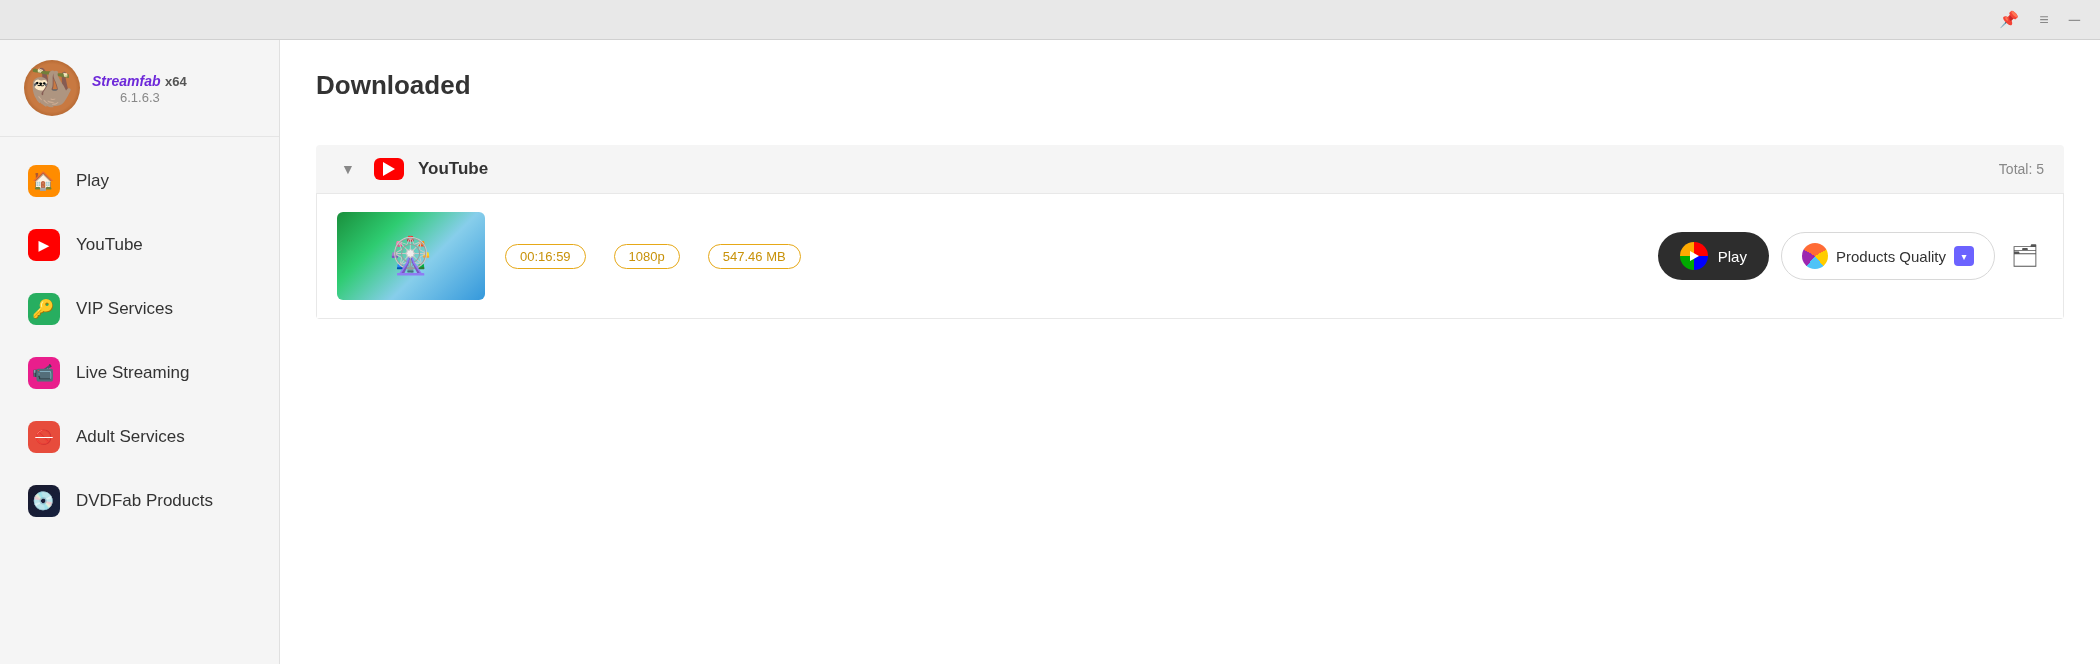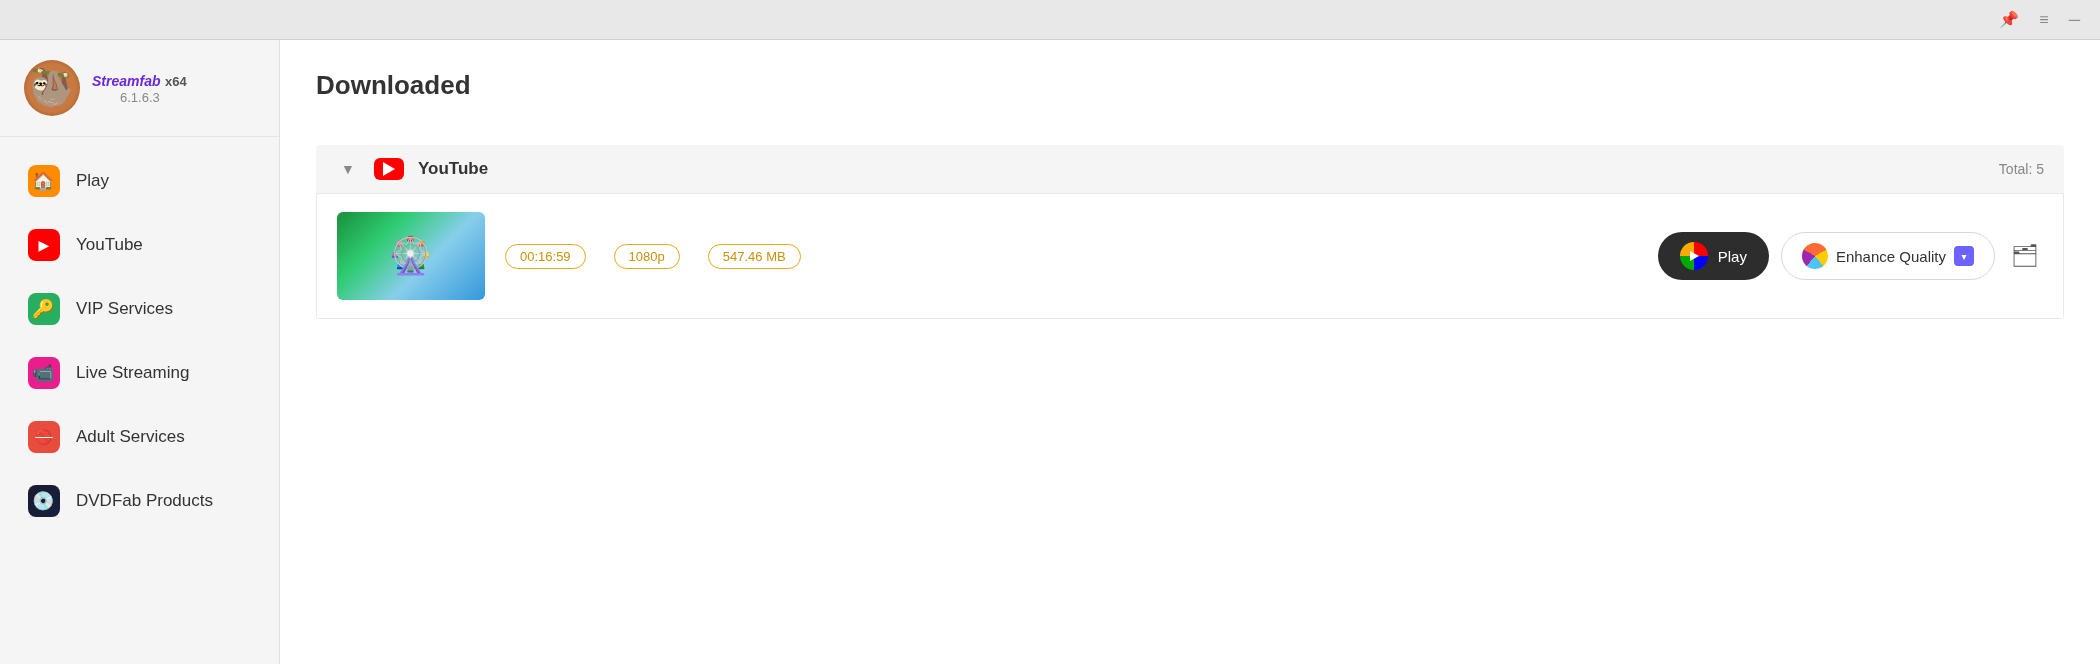--- a/index.html
+++ b/index.html
@@ -407,21 +407,21 @@
           </div>
 
           <div class="video-actions">
             <button class="play-btn">
               <div class="play-icon-circle"></div>
               <span>Play</span>
             </button>
 
             <button class="enhance-btn">
               <div class="enhance-icon"></div>
-              <span>Enhance Quality</span>
+              <span>Products Quality</span>
               <div class="enhance-dropdown">▾</div>
             </button>
 
             <div class="folder-btn">🗂</div>
           </div>
         </div>
       </div>
     </div>
   </div>
 </div>

